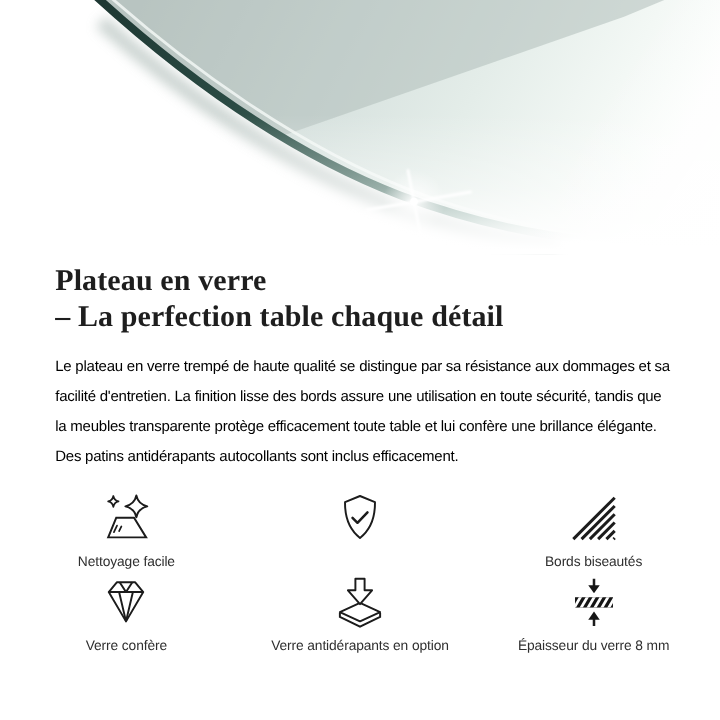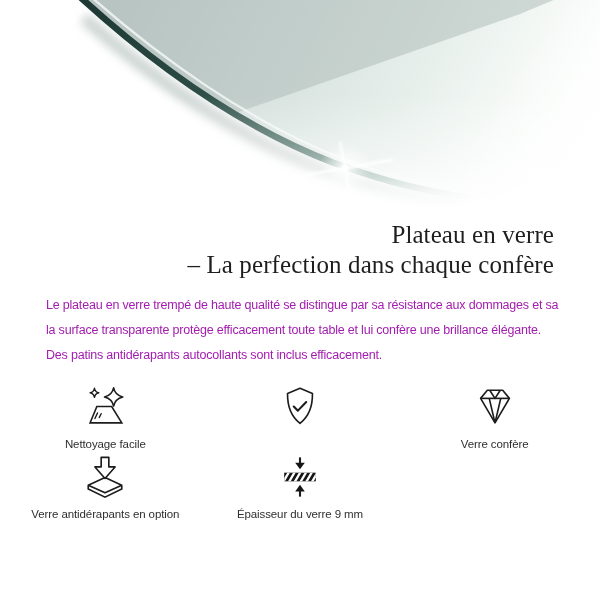--- a/index.html
+++ b/index.html
@@ -18,30 +18,29 @@
     background: #ffffff;
   }
   .content {
     padding: 8px 46px 0 46px;
   }
   .page-title {
     font-family: "Liberation Serif", "DejaVu Serif", serif;
     font-size: 25px;
     line-height: 30px;
     color: #1e1e1e;
-    font-weight: 400;
+    font-weight: 700;
     letter-spacing: 0.1px;
-    text-align: right;
   }
   .desc {
     margin-top: 13px;
     width: 514px;
     font-size: 12.5px;
     line-height: 25px;
-    color: #a21caf;
+    color: #000000;
     letter-spacing: -0.2px;
   }
   .desc .line { white-space: nowrap; }
   .features {
     display: grid;
     grid-template-columns: repeat(3, 1fr);
     padding: 0 8px;
     margin-top: 16px;
     row-gap: 2px;
   }
@@ -134,26 +133,27 @@
     </g>
 
     <rect x="0" y="0" width="600" height="212" fill="url(#fadeV)"></rect>
     <rect x="0" y="0" width="600" height="212" fill="url(#fadeC)"></rect>
   </svg>
 </div>
 
 <div class="content">
   <div class="page-title">
     <div>Plateau en verre</div>
-    <div>– La perfection dans chaque confère</div>
+    <div>– La perfection table chaque détail</div>
   </div>
 
   <div class="desc">
     <div class="line">Le plateau en verre trempé de haute qualité se distingue par sa résistance aux dommages et sa</div>
-    <div class="line">la surface transparente protège efficacement toute table et lui confère une brillance élégante.</div>
+    <div class="line">facilité d'entretien. La finition lisse des bords assure une utilisation en toute sécurité, tandis que</div>
+    <div class="line">la meubles transparente protège efficacement toute table et lui confère une brillance élégante.</div>
     <div class="line">Des patins antidérapants autocollants sont inclus efficacement.</div>
   </div>
 </div>
 
 <div class="features">
 
   <div class="feature">
     <div class="iconbox">
       <svg class="icon" width="46" height="46" viewBox="0 0 48 48">
         <path d="M8.5,40.5 L15.5,23.5 L31,23.5 L41.5,40.5 Z"></path>
@@ -167,20 +167,35 @@
 
   <div class="feature">
     <div class="iconbox">
       <svg class="icon" width="46" height="46" viewBox="0 0 48 48">
         <path d="M24,4.5 L37,9.8 C37.2,22 33.5,33.5 24,41 C14.5,33.5 10.8,22 11,9.8 Z" stroke-linejoin="round"></path>
         <path d="M17.5,23.5 L21.8,27.8 L30.5,18.8" stroke-width="2.2" stroke-linecap="round" stroke-linejoin="round"></path>
       </svg>
     </div>
   </div>
 
+  <div class="feature">
+    <div class="iconbox">
+      <svg class="icon" width="46" height="46" viewBox="0 0 48 48">
+        <g stroke-width="2.6">
+          <path d="M6,42 L42,6"></path>
+          <path d="M13.2,42 L42,13.2"></path>
+          <path d="M20.4,42 L42,20.4"></path>
+          <path d="M27.6,42 L42,27.6"></path>
+          <path d="M34.8,42 L42,34.8"></path>
+          <path d="M41,42 L42,41"></path>
+        </g>
+      </svg>
+    </div>
+    <div class="label">Bords biseautés</div>
+  </div>
 
   <div class="feature">
     <div class="iconbox">
       <svg class="icon" width="46" height="46" viewBox="0 0 48 48">
         <path d="M16,6.5 L32,6.5 L39,15 L24,40.5 L9,15 Z" stroke-linejoin="round"></path>
         <path d="M9,15 L39,15"></path>
         <path d="M18.5,6.5 L24,15 L29.5,6.5" stroke-linejoin="round"></path>
         <path d="M18,15 L24,40.5 M30,15 L24,40.5"></path>
       </svg>
     </div>
@@ -214,16 +229,16 @@
           <path d="M24,30 L31,18"></path>
             <path d="M30,30 L37,18"></path>
             <path d="M36,30 L43,18"></path>
         </g>
         <path d="M24,3.5 L24,10" stroke-width="2.2"></path>
         <polygon points="19,9 29,9 24,16" fill="#151515" stroke="none"></polygon>
         <path d="M24,44.5 L24,38" stroke-width="2.2"></path>
         <polygon points="19,39 29,39 24,32" fill="#151515" stroke="none"></polygon>
       </svg>
     </div>
-    <div class="label">Épaisseur du verre 9 mm</div>
+    <div class="label">Épaisseur du verre 8 mm</div>
   </div>
 
 </div>
 
 </body></html>

